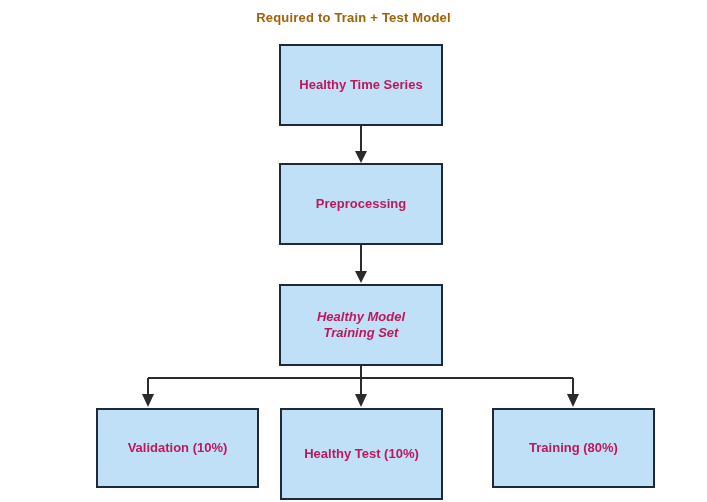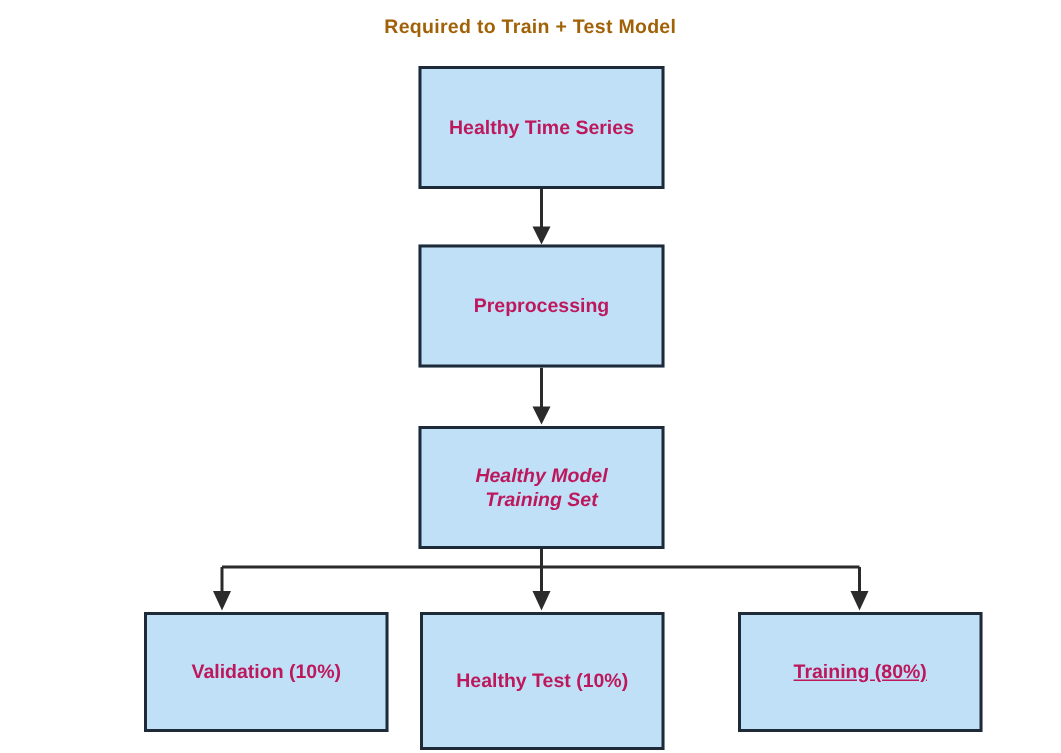--- a/index.html
+++ b/index.html
@@ -41,21 +41,21 @@
     line-height: 1.25;
     padding: 4px 12px;
   }
   
   .node-1 { left: 279px; top: 44px;  width: 164px; height: 82px; }
   .node-2 { left: 279px; top: 163px; width: 164px; height: 82px; }
   .node-3 { left: 279px; top: 284px; width: 164px; height: 82px; font-style: italic; }
   
   .node-4 { left: 67px;  top: 408px; width: 163px; height: 80px; margin-left: 29px; }
   .node-5 { left: 280px; top: 408px; width: 163px; height: 92px; }
-  .node-6 { left: 492px; top: 408px; width: 163px; height: 80px; text-decoration: underline; }
+  .node-6 { left: 492px; top: 408px; width: 163px; height: 80px; }
   .connectors {
     position: absolute;
     left: 0;
     top: 0;
     width: 707px;
     height: 502px;
     pointer-events: none;
   }
 </style>
 </head>

